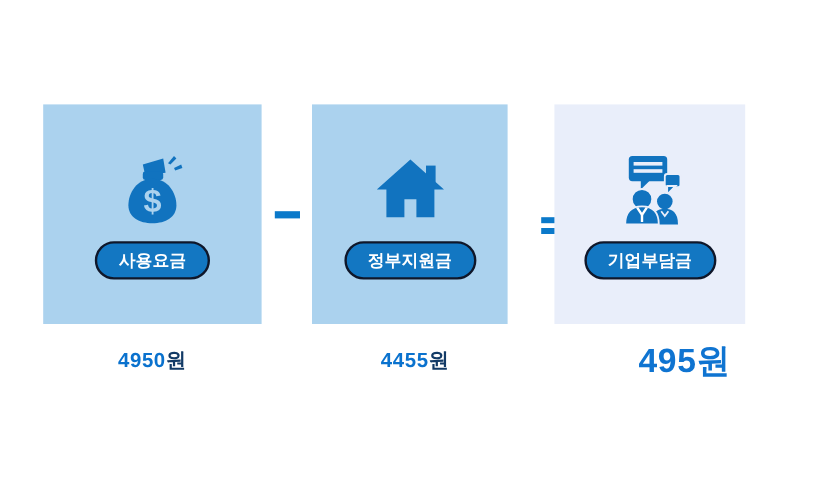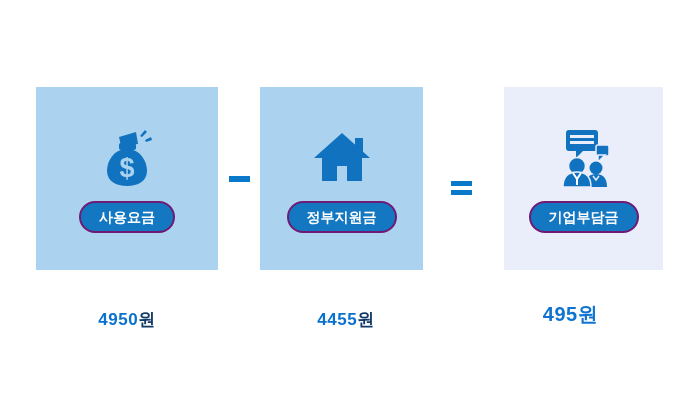--- a/index.html
+++ b/index.html
@@ -8,44 +8,44 @@
     font-family:"Liberation Sans","DejaVu Sans",sans-serif;overflow:hidden;
   }
   .panel{
     position:absolute;top:87px;height:183px;
     display:flex;flex-direction:column;align-items:center;justify-content:center;
   }
   .panel-blue{background:#abd2ee;}
   .panel-light{background:#e9eefa;}
   .p1{left:36px;width:182px;}
   .p2{left:260px;width:163px;}
-  .p3{left:504px;width:159px;}
+  .p3{left:462px;width:159px;}
   .icon-wrap{width:64px;height:64px;margin-bottom:12px;display:flex;align-items:center;justify-content:center;}
   .pill{
-    background:#1377c2;border:2px solid #701a75;border-radius:16px;
+    background:#1377c2;border:2px solid #0f172a;border-radius:16px;
     color:#ffffff;font-weight:bold;font-size:14px;line-height:1;
     padding:7px 18px;white-space:nowrap;
   }
   .op{
     position:absolute;top:87px;height:183px;width:42px;
     display:flex;flex-direction:column;align-items:center;justify-content:center;
   }
   .op-minus{left:218px;}
   .op-equals{left:440px;}
   .bar{width:21px;height:6px;background:#0b79ca;}
   .op-equals .bar{height:5px;}
   .op-equals .bar + .bar{margin-top:4px;}
   .op-equals .stack{transform:translateY(9px);}
   .amount{
     position:absolute;top:289px;text-align:center;
-    font-weight:bold;font-size:17px;letter-spacing:0.5px;white-space:nowrap;margin-top:19px;
+    font-weight:bold;font-size:17px;letter-spacing:0.5px;white-space:nowrap;
   }
   .a1{left:36px;width:182px;}
   .a2{left:256px;width:180px;}
-  .a3{left:482px;width:177px;top:282px;font-size:20px;}
+  .a3{left:482px;width:177px;top:282px;font-size:28px;}
   .num{color:#0a72ce;}
   .won{color:#123a66;}
   .a3 .num,.a3 .won{color:#0f74d1;}
 </style>
 </head>
 <body>
 
 <div class="canvas">
 
   <div class="panel panel-blue p1">

